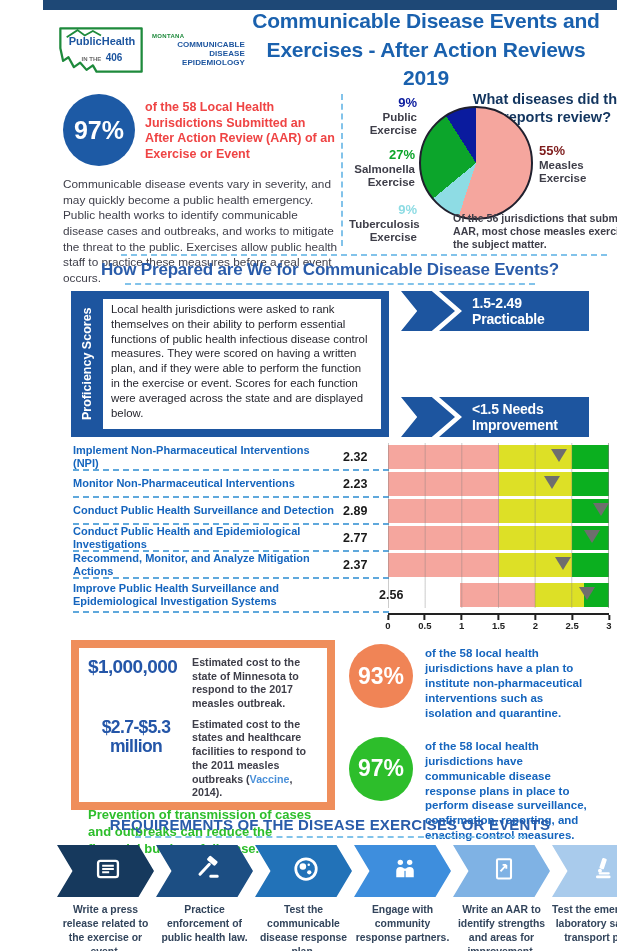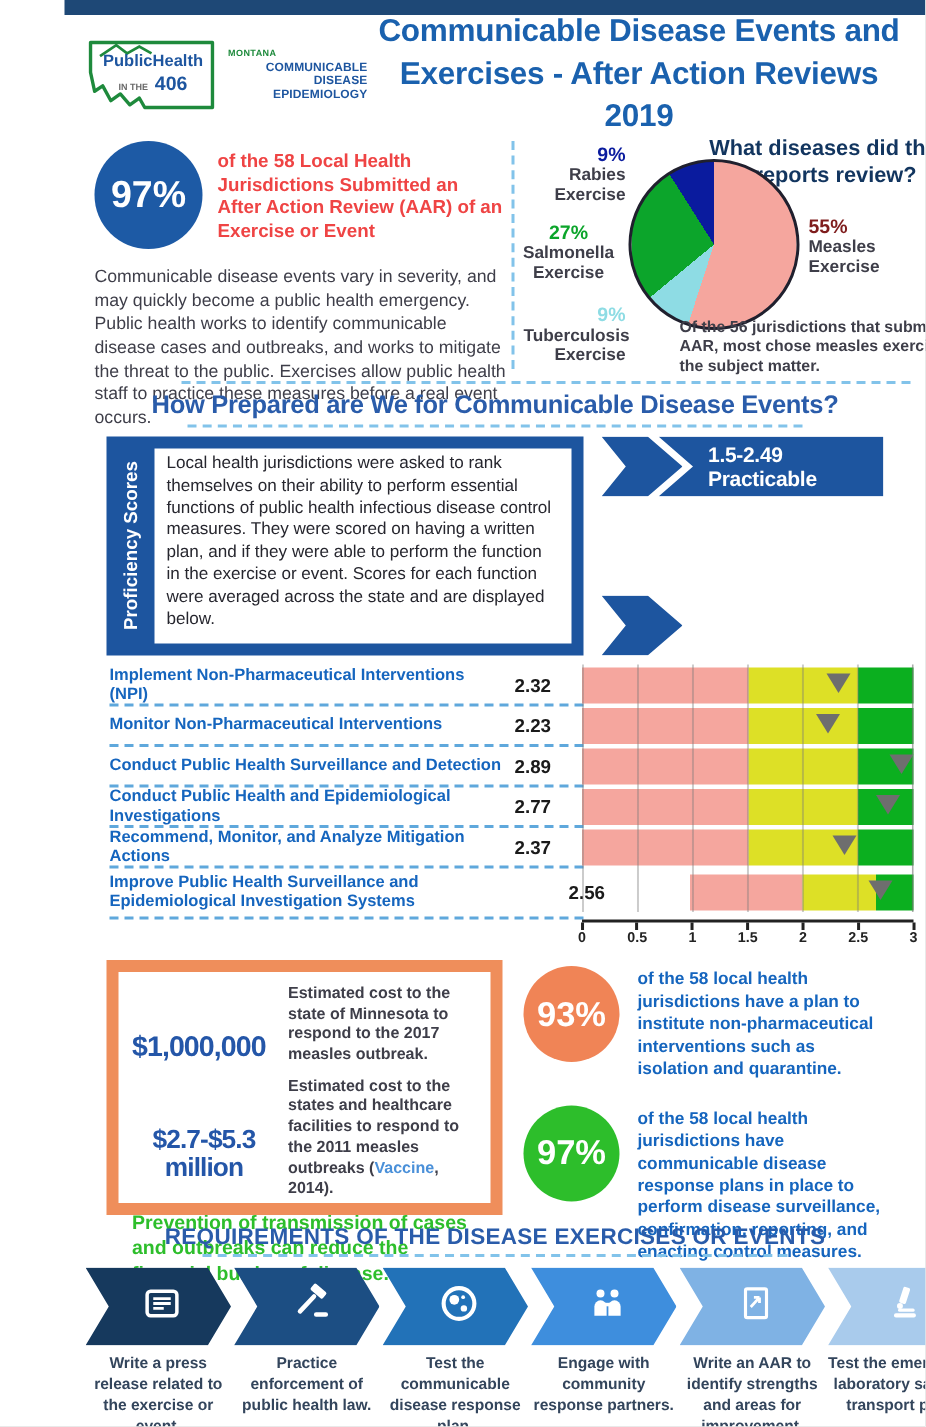--- a/index.html
+++ b/index.html
@@ -9,21 +9,21 @@
   .topbar { height:10px; background:#1E4876; flex:none; }
 
   
   .header { height:76px; display:flex; align-items:center; padding:4px 10px 0 12px; flex:none; }
   .logo { display:flex; align-items:center; width:190px; flex:none; }
   .logo-state { position:relative; width:92px; height:56px; flex:none; }
   .logo-state svg { position:absolute; inset:0; }
   .logo-brand { position:absolute; left:8px; top:14px; width:78px; text-align:center; }
   .logo-brand .b1 { font-size:11px; font-weight:bold; color:#1D559F; display:block; line-height:1; }
   .logo-brand .b2 { font-size:6px; color:#6a6a6a; font-weight:bold; }
-  .logo-brand .b3 { font-size:13px; font-weight:bold; color:#1D559F; }
+  .logo-brand .b3 { font-size:10px; font-weight:bold; color:#1D559F; }
   .logo-org { margin-left:5px; line-height:1.15; }
   .logo-org .o1 { font-size:6px; color:#1E8A3C; font-weight:bold; letter-spacing:.3px; display:block; }
   .logo-org .o2, .logo-org .o3 { font-size:8px; color:#1D559F; font-weight:bold; display:block; letter-spacing:.1px;text-align:right; }
   .main-title { flex:1; text-align:center; color:#1A61AE; font-size:21px; font-weight:bold; line-height:1.35; letter-spacing:-0.2px; }
 
   
   .sec1 { height:168px; display:flex; flex:none; }
   .s1-left { width:298px; flex:none; padding:8px 6px 0 20px; }
   .intro-row { display:flex; align-items:flex-start; }
   .circle { border-radius:50%; color:#fff; font-weight:bold; display:flex; align-items:center; justify-content:center; flex:none; }
@@ -32,21 +32,21 @@
   .intro-para { margin-top:11px; width:276px; font-size:11.8px; line-height:1.33; color:#3E3E49; font-weight:500; }
   .vdash { border-left:2px dashed #82C3EA; height:152px; margin-top:8px; flex:none; }
   .s1-right { flex:1; position:relative; }
   .pie-title { position:absolute; top:4px; left:115px; width:198px; text-align:center;
                color:#12355F; font-size:14.5px; font-weight:bold; line-height:1.25; }
   .pie { position:absolute; left:76px; top:20px; width:114px; height:114px; border-radius:50%;
          border:2.5px solid #20202e; }
   .pie-label { position:absolute; line-height:1.15; font-size:11.5px; color:#3E3E49; font-weight:600; }
   .pie-label .pct { display:block; font-size:13px; font-weight:bold; }
   .pl-rabies { left:0; top:10px; width:74px; text-align:right; }
-  .pl-salmonella { left:0; top:62px; width:72px; text-align:center; }
+  .pl-salmonella { left:0; top:62px; width:72px; text-align:right; }
   .pl-tb { left:6px; top:117px; width:68px; text-align:right; }
   .pl-measles { left:196px; top:58px; width:66px; text-align:left; }
   .pie-caption { position:absolute; left:110px; top:126px; width:206px; font-size:10.6px;
                  line-height:1.25; color:#3E3E49; font-weight:600; }
 
   
   .hr1 { border-top:2px dashed #82C3EA; margin:0 10px 0 78px; flex:none; }
   .prep-head { text-align:center; color:#2A5CAA; font-size:17px; font-weight:bold; margin-top:4px; flex:none; letter-spacing:-0.2px; }
   .hr2 { border-top:2px dashed #82C3EA; margin:3px 82px 0 82px; flex:none; }
 
@@ -85,21 +85,21 @@
   .axis { margin-left:315px; height:24px; position:relative; border-top:2px solid #222; margin-top:1px; }
   .tick { position:absolute; top:0; transform:translateX(-50%); font-size:9.5px; font-weight:bold; color:#222; padding-top:5px; }
   .tick::before { content:""; position:absolute; top:0; left:50%; width:2px; height:5px; background:#222; transform:translateX(-50%); }
   .t0{left:0}.t1{left:16.667%}.t2{left:33.333%}.t3{left:50%}.t4{left:66.667%}.t5{left:83.333%}.t6{left:100%}
 
   
   .sec4 { height:178px; display:flex; gap:14px; padding:8px 24px 0 28px; flex:none; }
   .cost-box { width:264px; border:8px solid #EF8E5B; background:#fff; padding:8px 9px; flex:none;
               display:flex; flex-direction:column; gap:7px; }
   .cost-row { display:flex; gap:8px; align-items:flex-start; }
-  .amount { width:96px; flex:none; color:#2456A8; font-size:19px; font-weight:600; letter-spacing:-0.6px; line-height:1.12;margin-top:32px; }
+  .amount { width:96px; flex:none; color:#2456A8; font-size:19px; font-weight:600; letter-spacing:-0.6px; line-height:1.12; }
   .amount.two { font-size:17.5px; text-align:center; }
   .cost-desc { flex:1; font-size:10.7px; color:#3E3E49; font-weight:700; line-height:1.28; }
   .cite { color:#4A90D9; }
   .cost-highlight { font-size:13px; color:#2DBE2B; font-weight:600; line-height:1.3; }
   .stats-col { flex:1; display:flex; flex-direction:column; gap:16px; padding-top:4px; }
   .stat-row { display:flex; gap:12px; align-items:flex-start; }
   .stat-circle { width:64px; height:64px; font-size:23px; }
   .stat-text { flex:1; font-size:11.5px; font-weight:bold; color:#1565BE; line-height:1.3; padding-top:2px; }
 
   
@@ -152,21 +152,21 @@
         <div class="intro-statement">of the 58 Local Health Jurisdictions Submitted an After Action Review (AAR) of an Exercise or Event</div>
       </div>
       <div class="intro-para">Communicable disease events vary in severity, and may quickly become a public health emergency.  Public health works to identify communicable disease cases and outbreaks, and works to mitigate the threat to the public.  Exercises allow public health staff to practice these measures before a real event occurs.</div>
     </div>
     <div class="vdash"></div>
     <div class="s1-right">
       <div class="pie-title">What diseases did these reports review?</div>
       <div class="pie" style="background: conic-gradient(rgb(245, 166, 158) 0%, rgb(245, 166, 158) 55%, rgb(142, 220, 228) 55%, rgb(142, 220, 228) 64%, rgb(12, 165, 43) 64%, rgb(12, 165, 43) 91%, rgb(10, 27, 158) 91%, rgb(10, 27, 158) 100%);"></div>
       <div class="pie-label pl-rabies">
         <span class="pct" style="color: rgb(10, 27, 158);">9%</span>
-        <span>Rabies Exercise</span>
+        <span>Public Exercise</span>
       </div>
       <div class="pie-label pl-salmonella">
         <span class="pct" style="color: rgb(12, 165, 43);">27%</span>
         <span>Salmonella Exercise</span>
       </div>
       <div class="pie-label pl-tb">
         <span class="pct" style="color: rgb(142, 220, 228);">9%</span>
         <span>Tuberculosis Exercise</span>
       </div>
       <div class="pie-label pl-measles">
@@ -188,20 +188,23 @@
     </div>
     <div class="legend-col">
       <div class="banner">
         <div class="banner-arrow"></div>
         <div class="banner-bar">
             <span>1.5-2.49 Practicable</span>
           </div>
       </div>
       <div class="banner">
         <div class="banner-arrow"></div>
+        <div class="banner-bar">
+            <span>&lt;1.5  Needs Improvement</span>
+          </div>
       </div>
     </div>
   </div>
 
   <div class="sec3">
     <div class="grid-overlay"></div>
 
     <div class="score-row">
       <div class="row-label">Implement Non-Pharmaceutical Interventions (NPI)</div>
       <div class="row-value">2.32</div>

